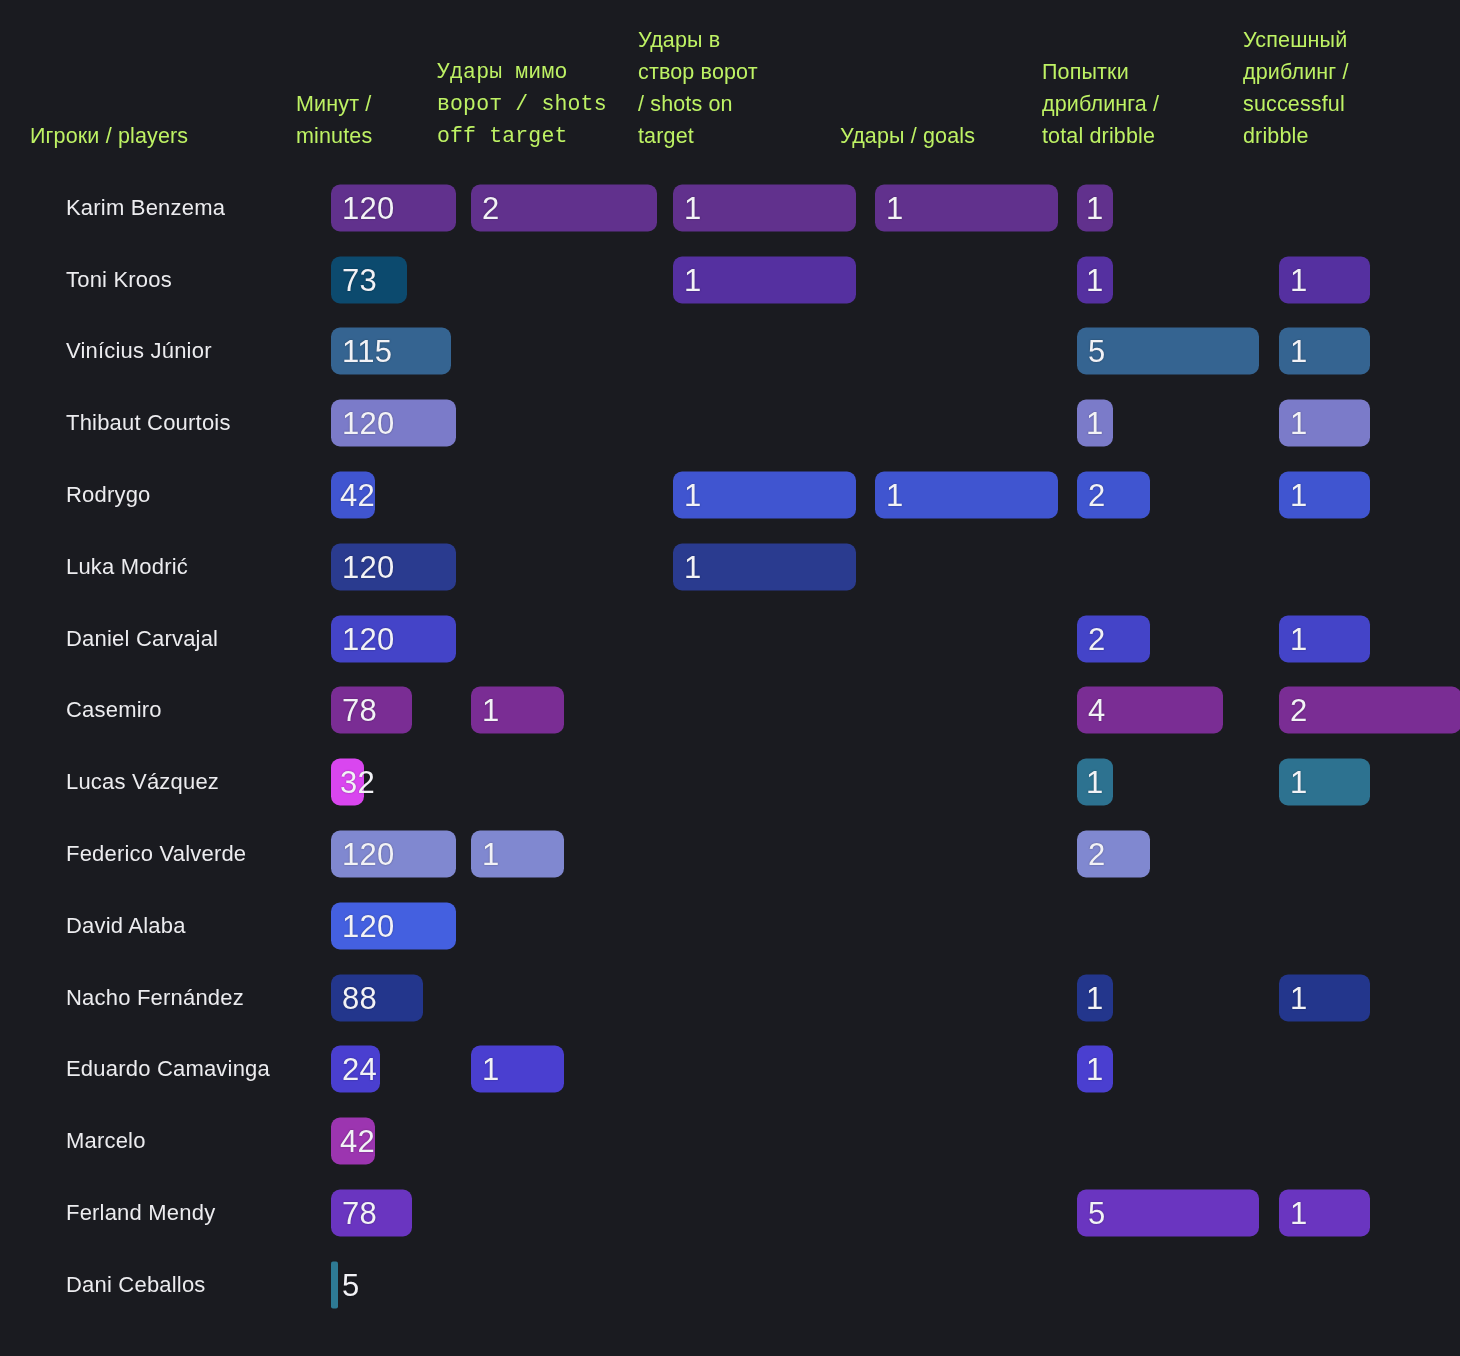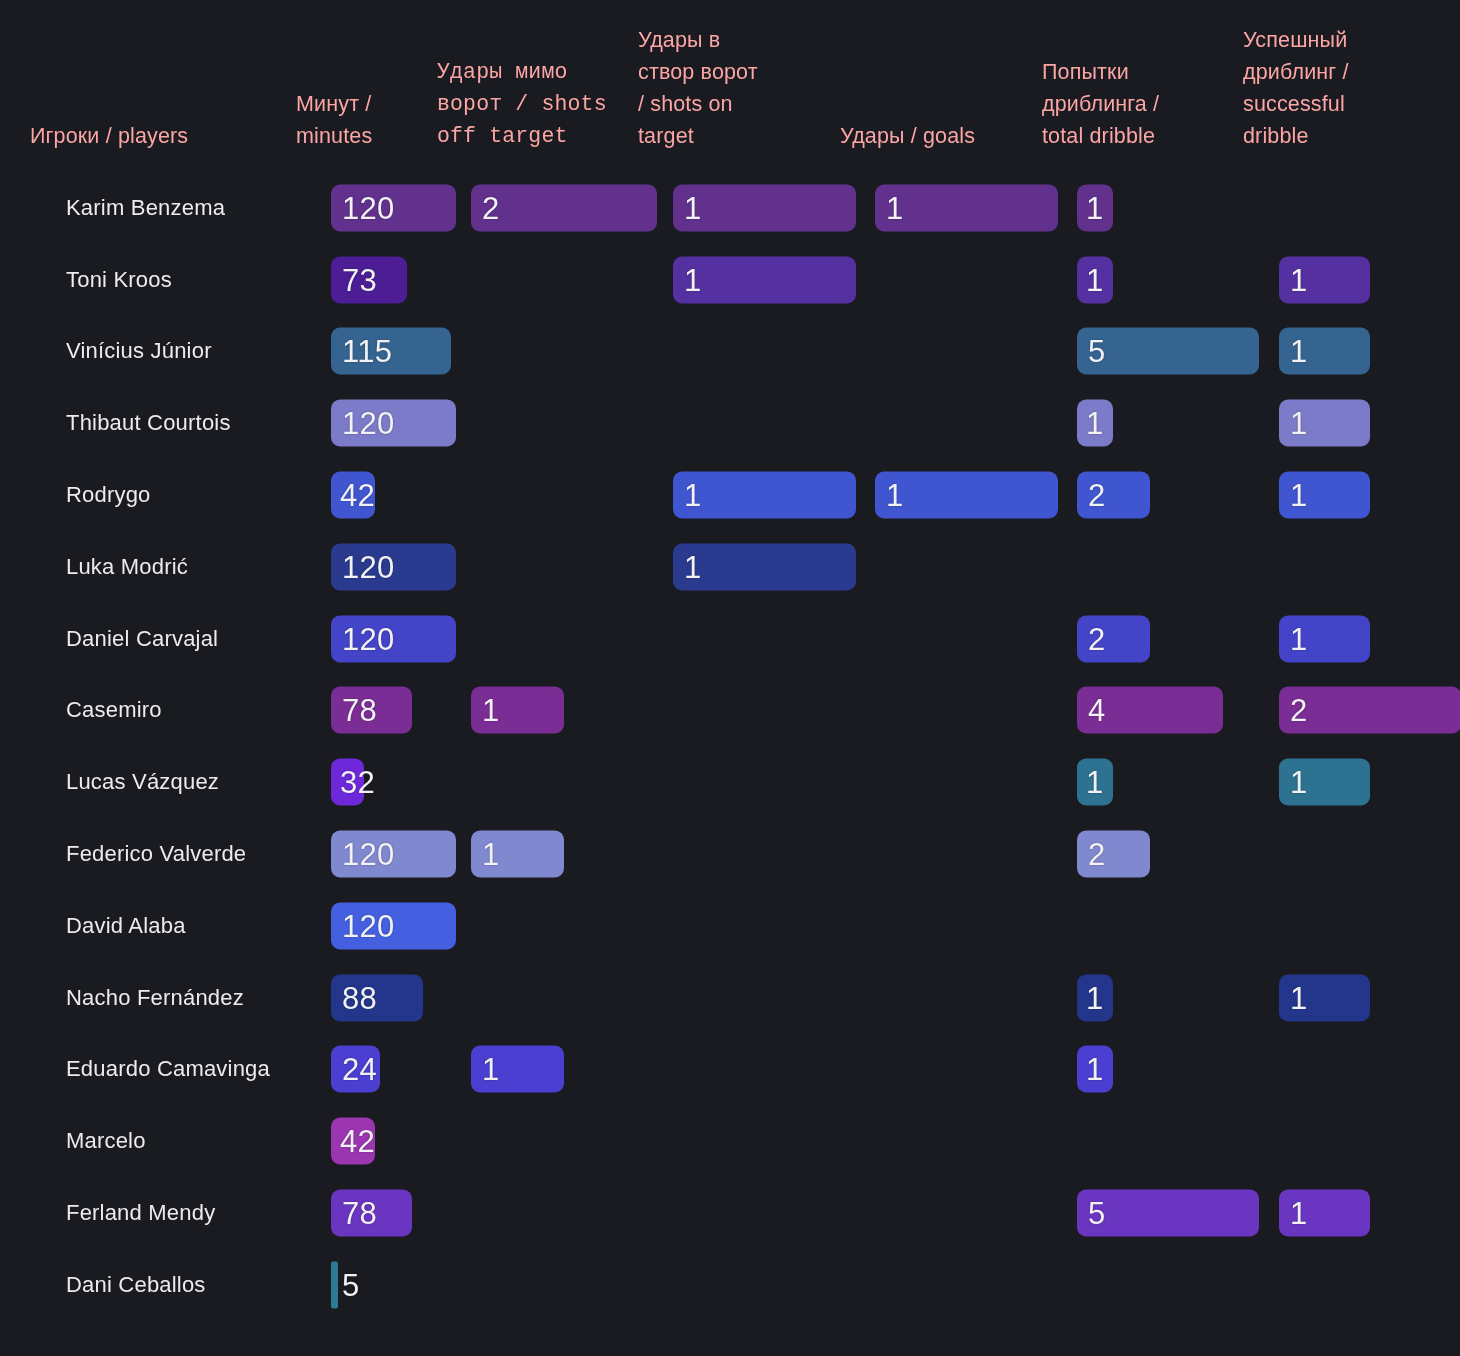--- a/index.html
+++ b/index.html
@@ -30,21 +30,21 @@
     position: absolute;
     left: 0; top: 0;
     width: 1460px;
     height: 172px;
   }
   .col-head {
     position: absolute;
     font-size: 21.5px;
     line-height: 32px;
     font-weight: 400;
-    color: #fca5a5;
+    color: #bef264;
     letter-spacing: .15px;
     white-space: pre-line;
     bottom: 20px;
   }
   .col-head.h-players { left: 30px;   width: 250px; }
   .col-head.h-min     { left: 296px;  width: 130px; }
   .col-head.h-off     { left: 437px;  width: 185px; font-family: Liberation Mono, monospace; }
   .col-head.h-on      { left: 638px;  width: 180px; }
   .col-head.h-goals   { left: 840px;  width: 180px; }
   .col-head.h-dribtot { left: 1042px; width: 180px; }
@@ -137,21 +137,21 @@
         </div>
         <div class="bar" style="left: 839px; width: 183px; background: rgb(97, 49, 141);">
           <span class="val">1</span>
         </div>
         <div class="bar narrow" style="left: 1041px; width: 36.4px; background: rgb(97, 49, 141);">
           <span class="val">1</span>
         </div>
       </div>
       <div class="row">
         <div class="player-name">Toni Kroos</div>
-        <div class="bar" style="left: 295px; width: 76.0417px; background: #4c1d95;">
+        <div class="bar" style="left: 295px; width: 76.0417px; background: #0c4a6e;">
           <span class="val">73</span>
         </div>
         <div class="bar" style="left: 637px; width: 183px; background: rgb(85, 48, 160);">
           <span class="val">1</span>
         </div>
         <div class="bar narrow" style="left: 1041px; width: 36.4px; background: rgb(85, 48, 160);">
           <span class="val">1</span>
         </div>
         <div class="bar" style="left: 1243px; width: 91px; background: rgb(85, 48, 160);">
           <span class="val">1</span>
@@ -230,21 +230,21 @@
         </div>
         <div class="bar" style="left: 1041px; width: 145.6px; background: rgb(122, 45, 148);">
           <span class="val">4</span>
         </div>
         <div class="bar" style="left: 1243px; width: 182px; background: rgb(122, 45, 148);">
           <span class="val">2</span>
         </div>
       </div>
       <div class="row">
         <div class="player-name">Lucas Vázquez</div>
-        <div class="bar narrow" style="left: 295px; width: 33.3333px; background: #6d28d9;">
+        <div class="bar narrow" style="left: 295px; width: 33.3333px; background: #d946ef;">
           <span class="val">32</span>
         </div>
         <div class="bar narrow" style="left: 1041px; width: 36.4px; background: rgb(45, 114, 144);">
           <span class="val">1</span>
         </div>
         <div class="bar" style="left: 1243px; width: 91px; background: rgb(45, 114, 144);">
           <span class="val">1</span>
         </div>
       </div>
       <div class="row">

